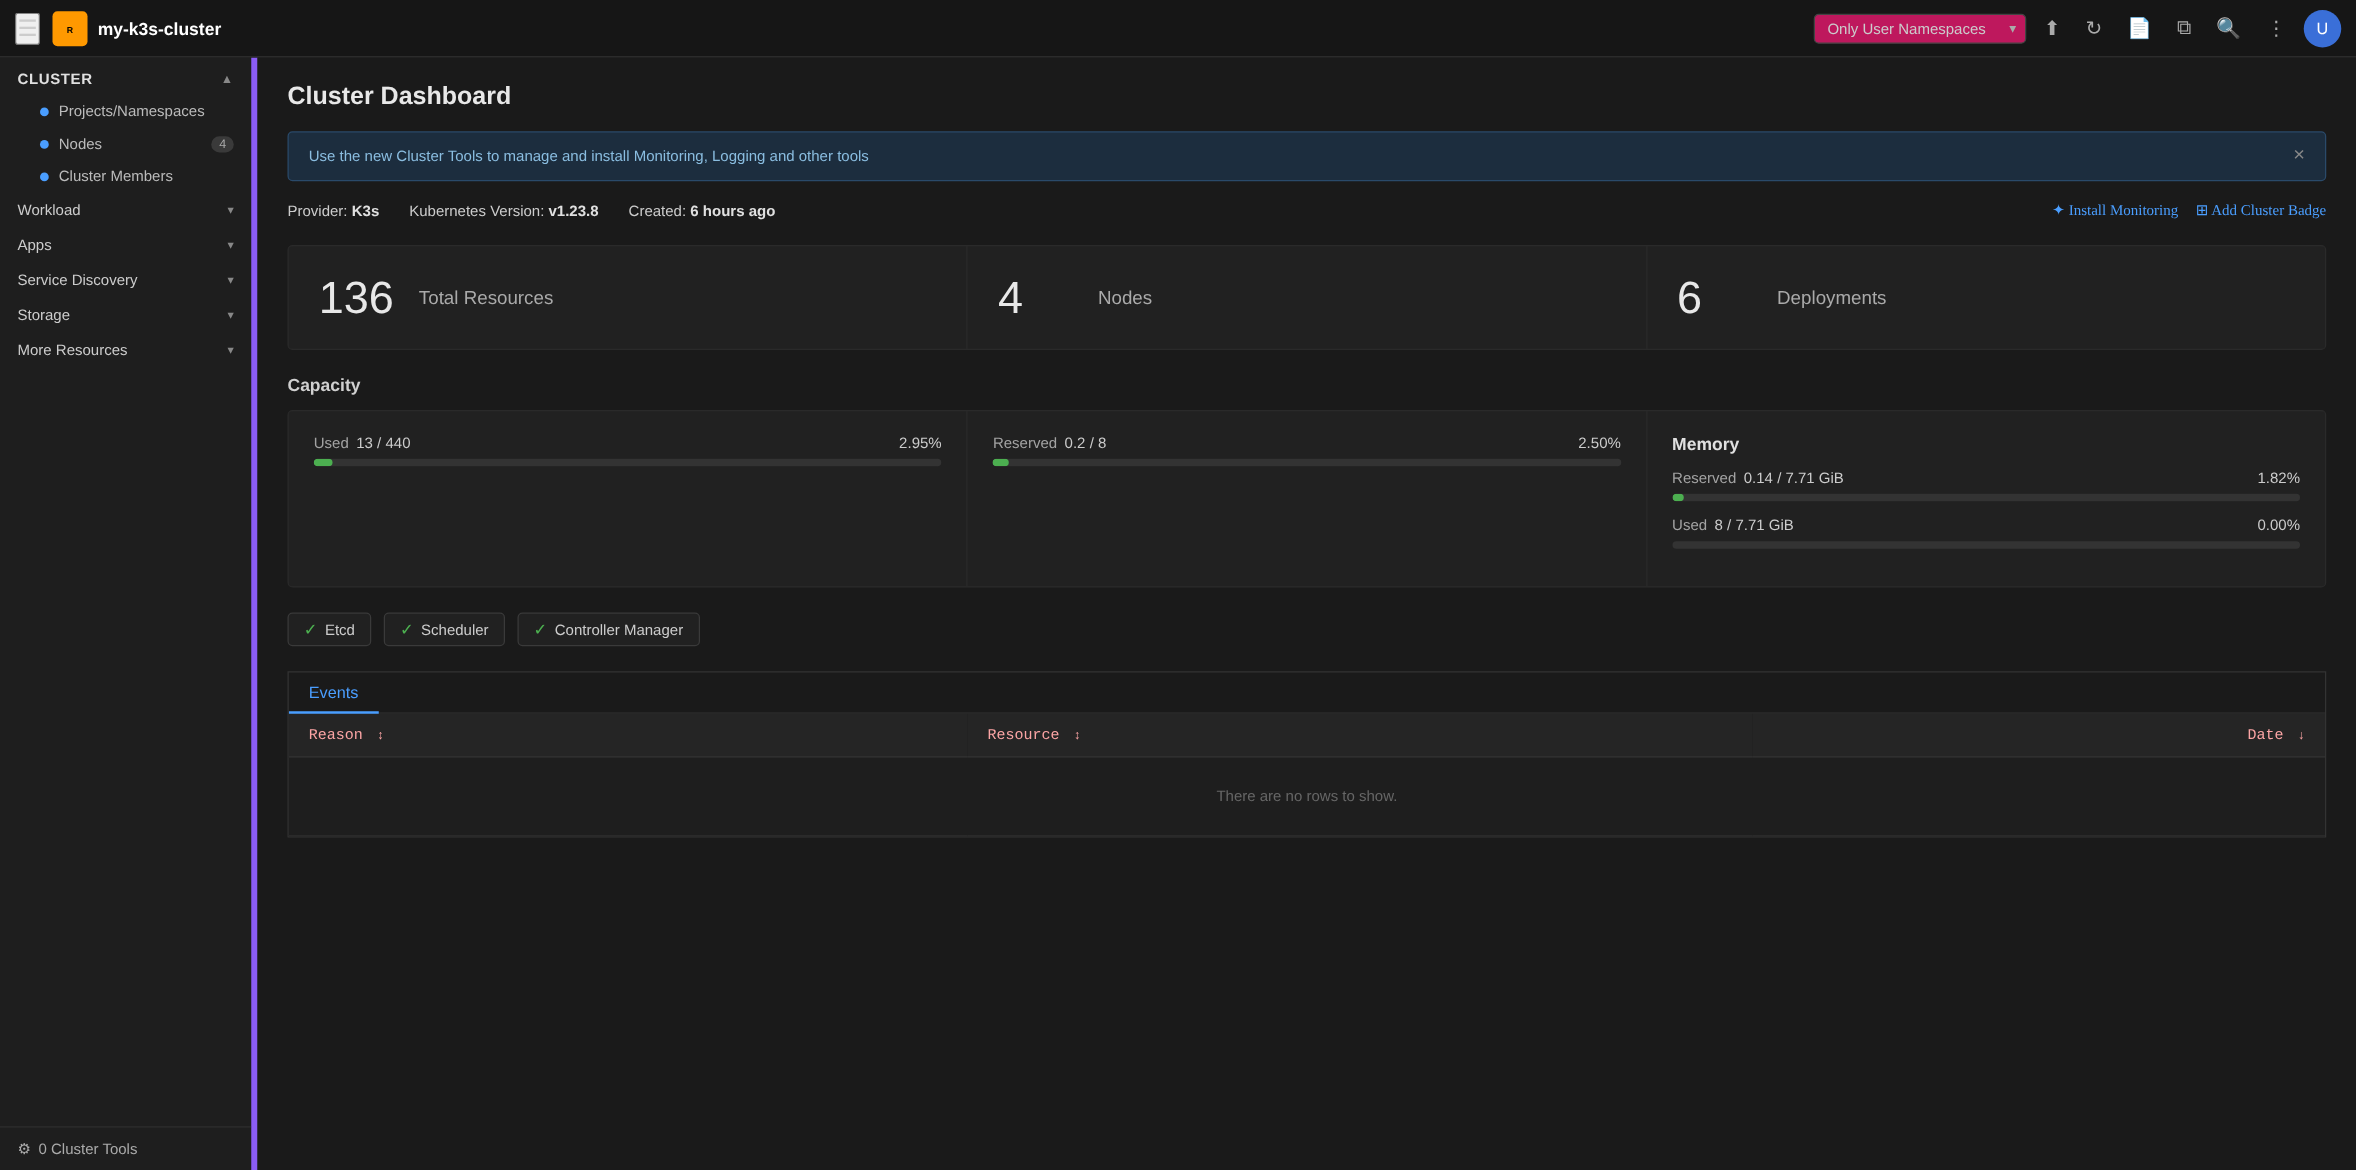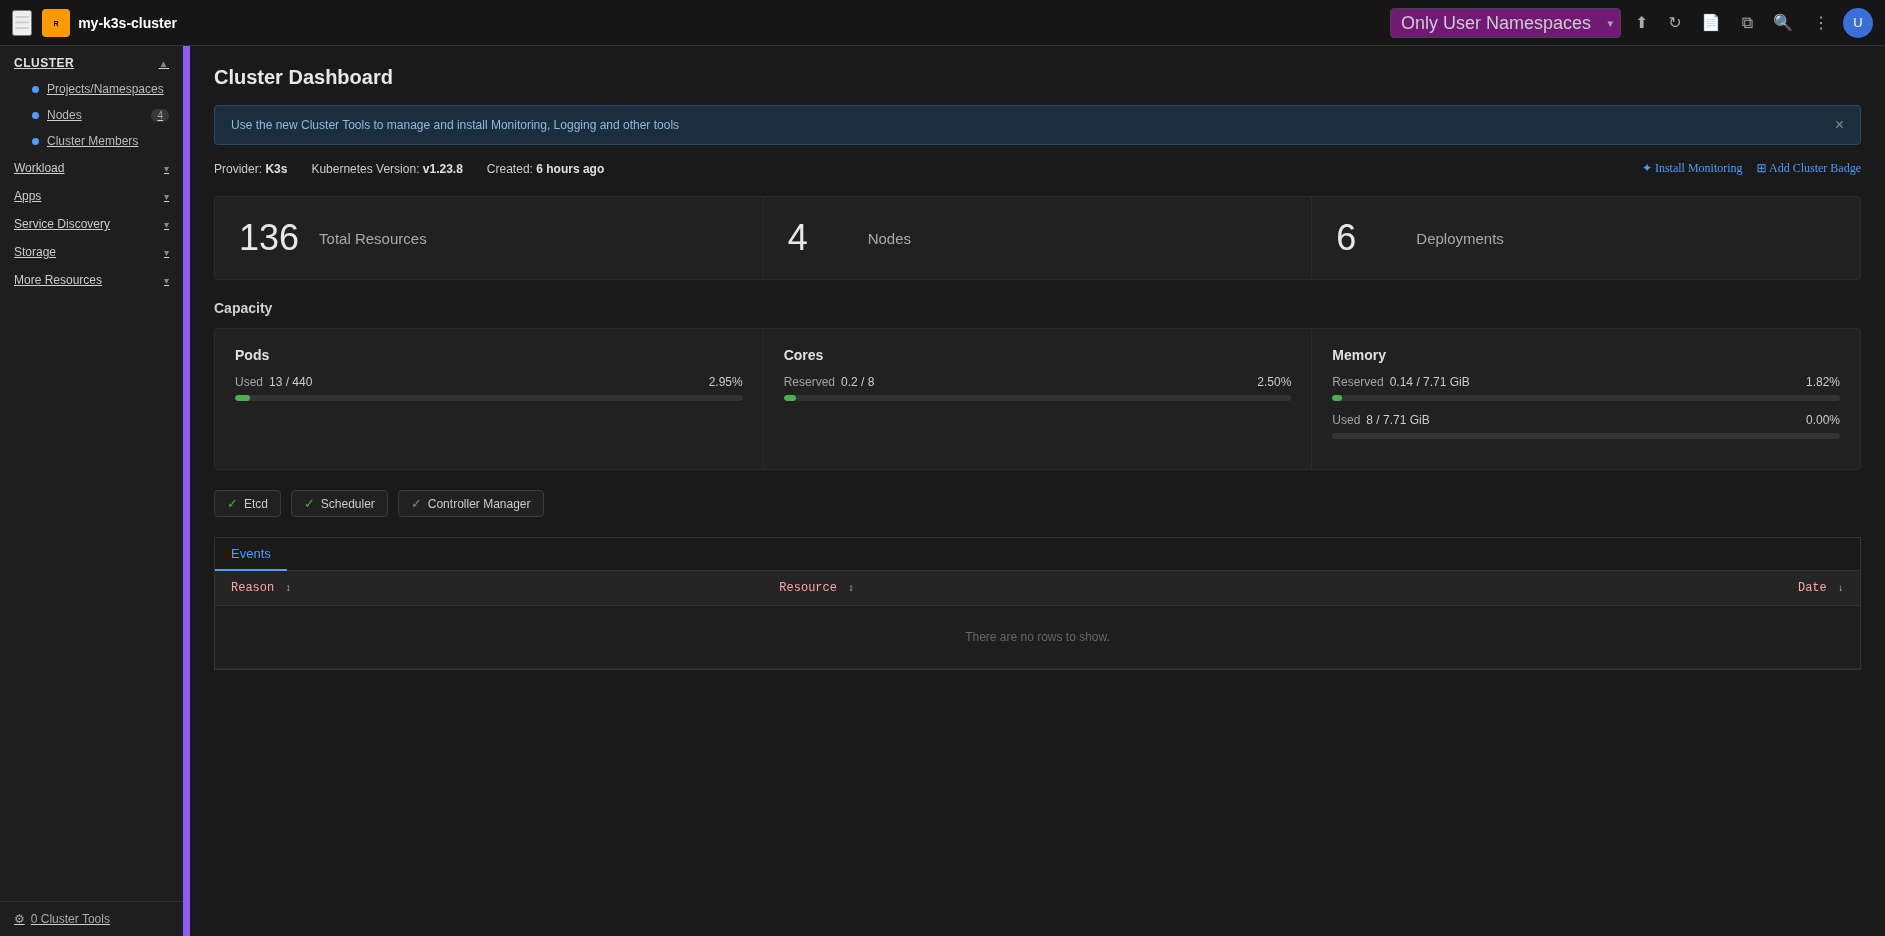--- a/index.html
+++ b/index.html
@@ -4,28 +4,28 @@
   <style>
     * { box-sizing: border-box; margin: 0; padding: 0; }
     body { background: #1a1a1a; color: #c9d1d9; font-family: -apple-system, BlinkMacSystemFont, 'Segoe UI', sans-serif; font-size: 13px; display: flex; flex-direction: column; height: 936px; overflow: hidden; }
 
     
     .topbar { background: #161616; height: 46px; display: flex; align-items: center; padding: 0 12px; border-bottom: 1px solid #333; flex-shrink: 0; }
     .topbar-hamburger { color: #ccc; font-size: 18px; cursor: pointer; margin-right: 10px; }
     .topbar-logo { width: 28px; height: 28px; background: #f90; border-radius: 4px; display: flex; align-items: center; justify-content: center; font-weight: bold; color: #000; font-size: 12px; margin-right: 8px; }
     .topbar-title { color: #fff; font-size: 14px; font-weight: 600; flex: 1; }
     .topbar-right { display: flex; align-items: center; gap: 8px; }
-    .namespace-select { background: #701a75; border: 1px solid #444; color: #ccc; padding: 4px 28px 4px 10px; border-radius: 4px; font-size: 18px; appearance: none; cursor: pointer; min-width: 170px; }
+    .namespace-select { background: #be185d; border: 1px solid #444; color: #ccc; padding: 4px 28px 4px 10px; border-radius: 4px; font-size: 12px; appearance: none; cursor: pointer; min-width: 170px; }
     .topbar-icon-btn { background: none; border: none; color: #aaa; font-size: 16px; cursor: pointer; padding: 4px 6px; border-radius: 3px; }
 
     
     .layout { display: flex; flex: 1; overflow: hidden; }
 
     
-    .sidebar { width: 190px; background: #1e1e1e; border-right: 7px solid #8b5cf6; display: flex; flex-direction: column; flex-shrink: 0; overflow-y: auto; text-decoration: underline; }
+    .sidebar { width: 206px; background: #1e1e1e; border-right: 5px solid #8b5cf6; display: flex; flex-direction: column; flex-shrink: 0; overflow-y: auto; }
     .sidebar-section-header { display: flex; align-items: center; justify-content: space-between; padding: 10px 14px 6px; color: #e0e0e0; font-size: 12px; font-weight: 600; cursor: pointer; text-transform: uppercase; letter-spacing: 0.5px; }
     .sidebar-section-header .chevron { font-size: 10px; color: #888; }
     .sidebar-item { display: flex; align-items: center; padding: 6px 14px 6px 32px; color: #bbb; font-size: 12px; cursor: pointer; }
     .sidebar-item .dot { width: 7px; height: 7px; border-radius: 50%; background: #4a9eff; margin-right: 8px; flex-shrink: 0; }
     .sidebar-item .badge { margin-left: auto; background: #3a3a3a; border-radius: 10px; padding: 1px 6px; font-size: 10px; color: #aaa; }
     .sidebar-nav-item { display: flex; align-items: center; justify-content: space-between; padding: 7px 14px; color: #ccc; font-size: 12px; cursor: pointer; font-weight: 500; }
     .sidebar-nav-item .chevron { font-size: 10px; color: #888; }
     .sidebar-footer { margin-top: auto; border-top: 1px solid #2e2e2e; padding: 10px 14px; display: flex; align-items: center; gap: 6px; color: #aaa; font-size: 12px; cursor: pointer; }
 
     
@@ -202,35 +202,33 @@
         <div class="stat-card">
           <span class="stat-card-number">6</span>
           <span class="stat-card-label">Deployments</span>
         </div>
       </div>
 
       <div class="section-title">Capacity</div>
       <div class="capacity-cards">
 
         <div class="capacity-card">
-          <div class="capacity-card-title">Pods</div>
           <div class="capacity-row">
             <div class="label-val">
               <span class="label">Used</span>
               <span class="val">13 / 440</span>
             </div>
             <span class="pct">2.95%</span>
           </div>
           <div class="progress-bar-bg">
             <div class="progress-bar-fill" style="width: 2.95%"></div>
           </div>
         </div>
 
         <div class="capacity-card">
-          <div class="capacity-card-title">Cores</div>
           <div class="capacity-row">
             <div class="label-val">
               <span class="label">Reserved</span>
               <span class="val">0.2 / 8</span>
             </div>
             <span class="pct">2.50%</span>
           </div>
           <div class="progress-bar-bg">
             <div class="progress-bar-fill" style="width: 2.5%"></div>
           </div>

